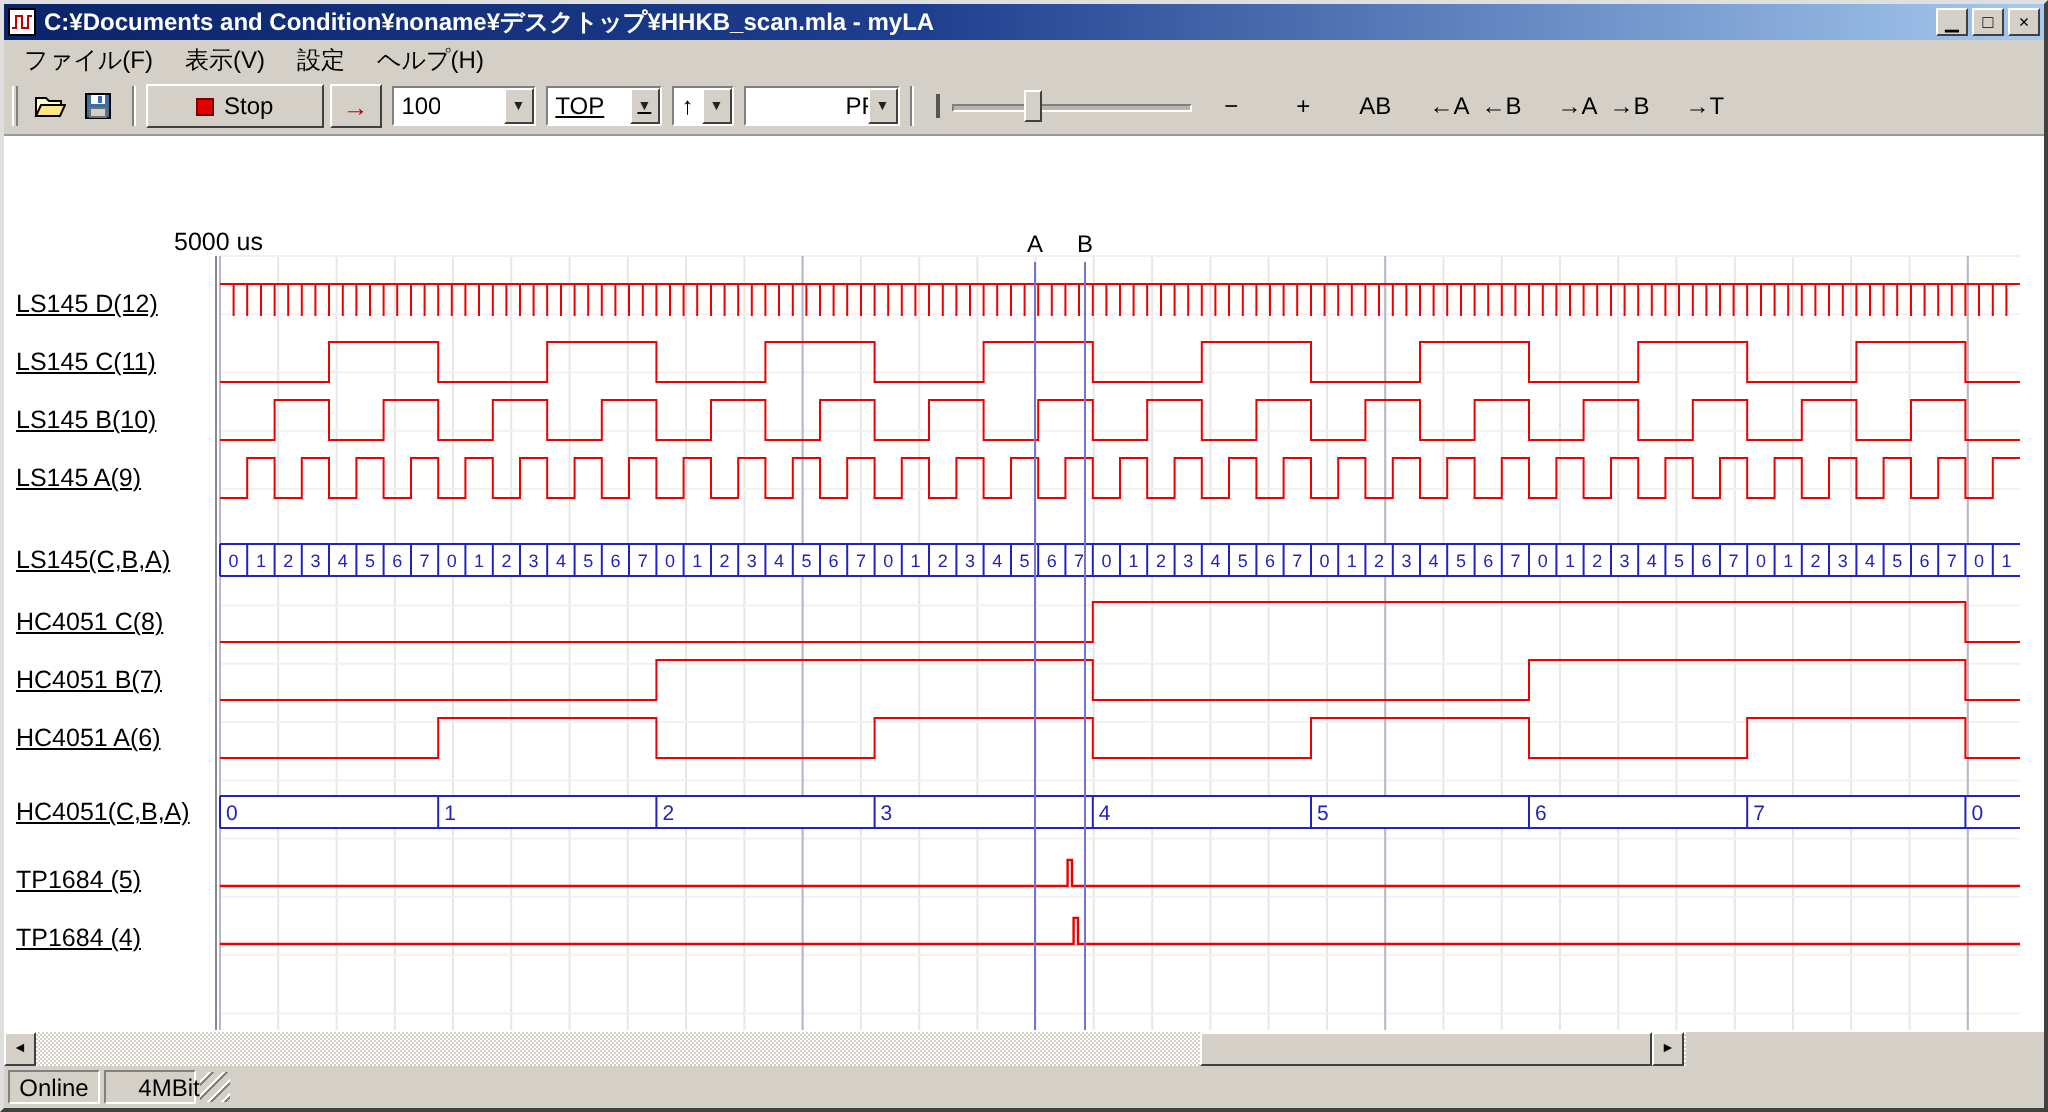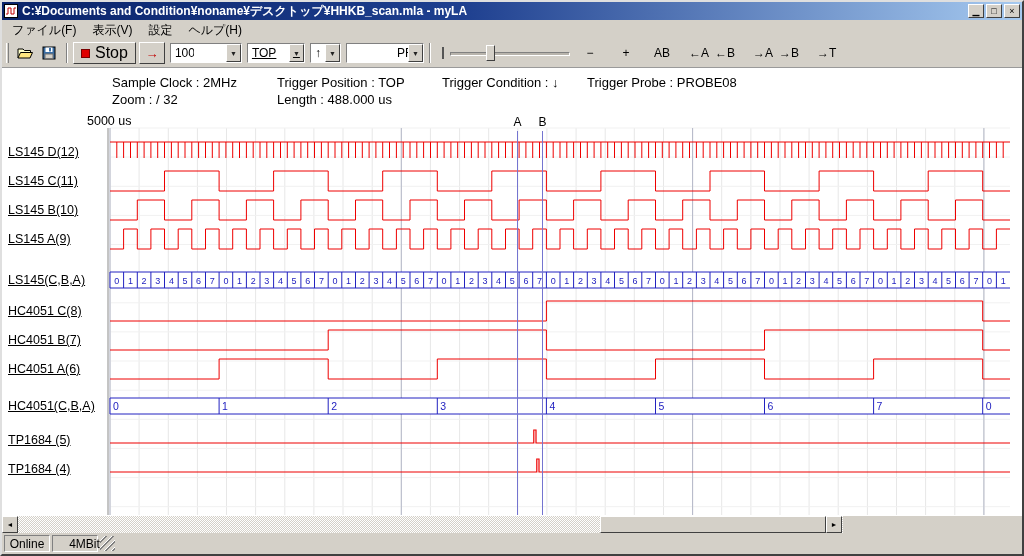--- a/index.html
+++ b/index.html
@@ -17,21 +17,21 @@
   .menubar{height:19px;display:flex;padding-left:2px;background:#d4d0c8;}
   .menu-item{padding:2px 8px;}
   
   .toolbar{height:29px;display:flex;align-items:center;padding:0 4px;background:#d4d0c8;
     border-bottom:1px solid #9a9a9a;position:relative;}
   .tb-grip{width:3px;height:20px;border-left:1px solid #fff;border-right:1px solid #808080;margin-right:4px;}
   .tb-icon-btn{width:24px;height:22px;background:#d4d0c8;border:1px solid #d4d0c8;
     display:flex;align-items:center;justify-content:center;padding:0;}
   .tb-sep{width:2px;height:20px;border-left:1px solid #808080;border-right:1px solid #fff;margin:0 5px;}
   .stop-btn{height:22px;display:flex;align-items:center;gap:5px;background:#d4d0c8;
-    border:1px solid;border-color:#fff #404040 #404040 #fff;padding:0 7px;font-size:16px;}
+    border:1px solid;border-color:#fff #404040 #404040 #fff;padding:0 24px;font-size:12px;}
   .stop-square{width:9px;height:9px;background:#e00000;border:1px solid #7a0000;}
   .run-btn{width:26px;height:22px;margin-left:3px;background:#d4d0c8;border:1px solid;
     border-color:#fff #404040 #404040 #fff;color:#c00000;font-weight:bold;font-size:13px;padding:0;}
   #tb-selects,#tb-navs{display:contents;}
   .dropdown{height:20px;background:#fff;border:1px solid;border-color:#808080 #fff #fff #808080;
     display:flex;align-items:center;margin-left:5px;}
   .dd-value{flex:1;padding:0 4px;white-space:nowrap;overflow:hidden;}
   .dd-btn{width:15px;height:18px;background:#d4d0c8;border:1px solid;border-color:#fff #404040 #404040 #fff;
     font-size:7px;display:flex;align-items:center;justify-content:center;color:#222;flex:none;}
   .dd-sample-rate{width:72px;gap:32px;}.dd-trigger-position{width:58px;text-decoration:underline;}.dd-trigger-edge{width:31px;}.dd-trigger-probe{width:78px;padding-left:46px;}
@@ -381,28 +381,20 @@
         </g>
         <g>
           <line x1="515.5" y1="63" x2="515.5" y2="447" stroke="#7474d0"></line>
           <text x="515.5" y="58" font-size="12" fill="#000" text-anchor="middle">A</text>
         </g>
         <g>
           <line x1="540.5" y1="63" x2="540.5" y2="447" stroke="#7474d0"></line>
           <text x="540.5" y="58" font-size="12" fill="#000" text-anchor="middle">B</text>
         </g>
       </svg>
-    <div class="info">
-      <span class="i-r1 i-c0">Sample Clock : 2MHz</span>
-      <span class="i-r1 i-c1">Trigger Position : TOP</span>
-      <span class="i-r1 i-c2">Trigger Condition : ↓</span>
-      <span class="i-r1 i-c3">Trigger Probe : PROBE08</span>
-      <span class="i-r2 i-c0">Zoom : /  32</span>
-      <span class="i-r2 i-c1">Length : 488.000 us</span>
-    </div>
     <div class="timescale">5000 us</div>
     <div id="channel-labels">
         <div class="ch-label" style="top: 76px;">LS145 D(12)</div>
         <div class="ch-label" style="top: 105px;">LS145 C(11)</div>
         <div class="ch-label" style="top: 134px;">LS145 B(10)</div>
         <div class="ch-label" style="top: 163px;">LS145 A(9)</div>
         <div class="ch-label" style="top: 204px;">LS145(C,B,A)</div>
         <div class="ch-label" style="top: 235px;">HC4051 C(8)</div>
         <div class="ch-label" style="top: 264px;">HC4051 B(7)</div>
         <div class="ch-label" style="top: 293px;">HC4051 A(6)</div>

